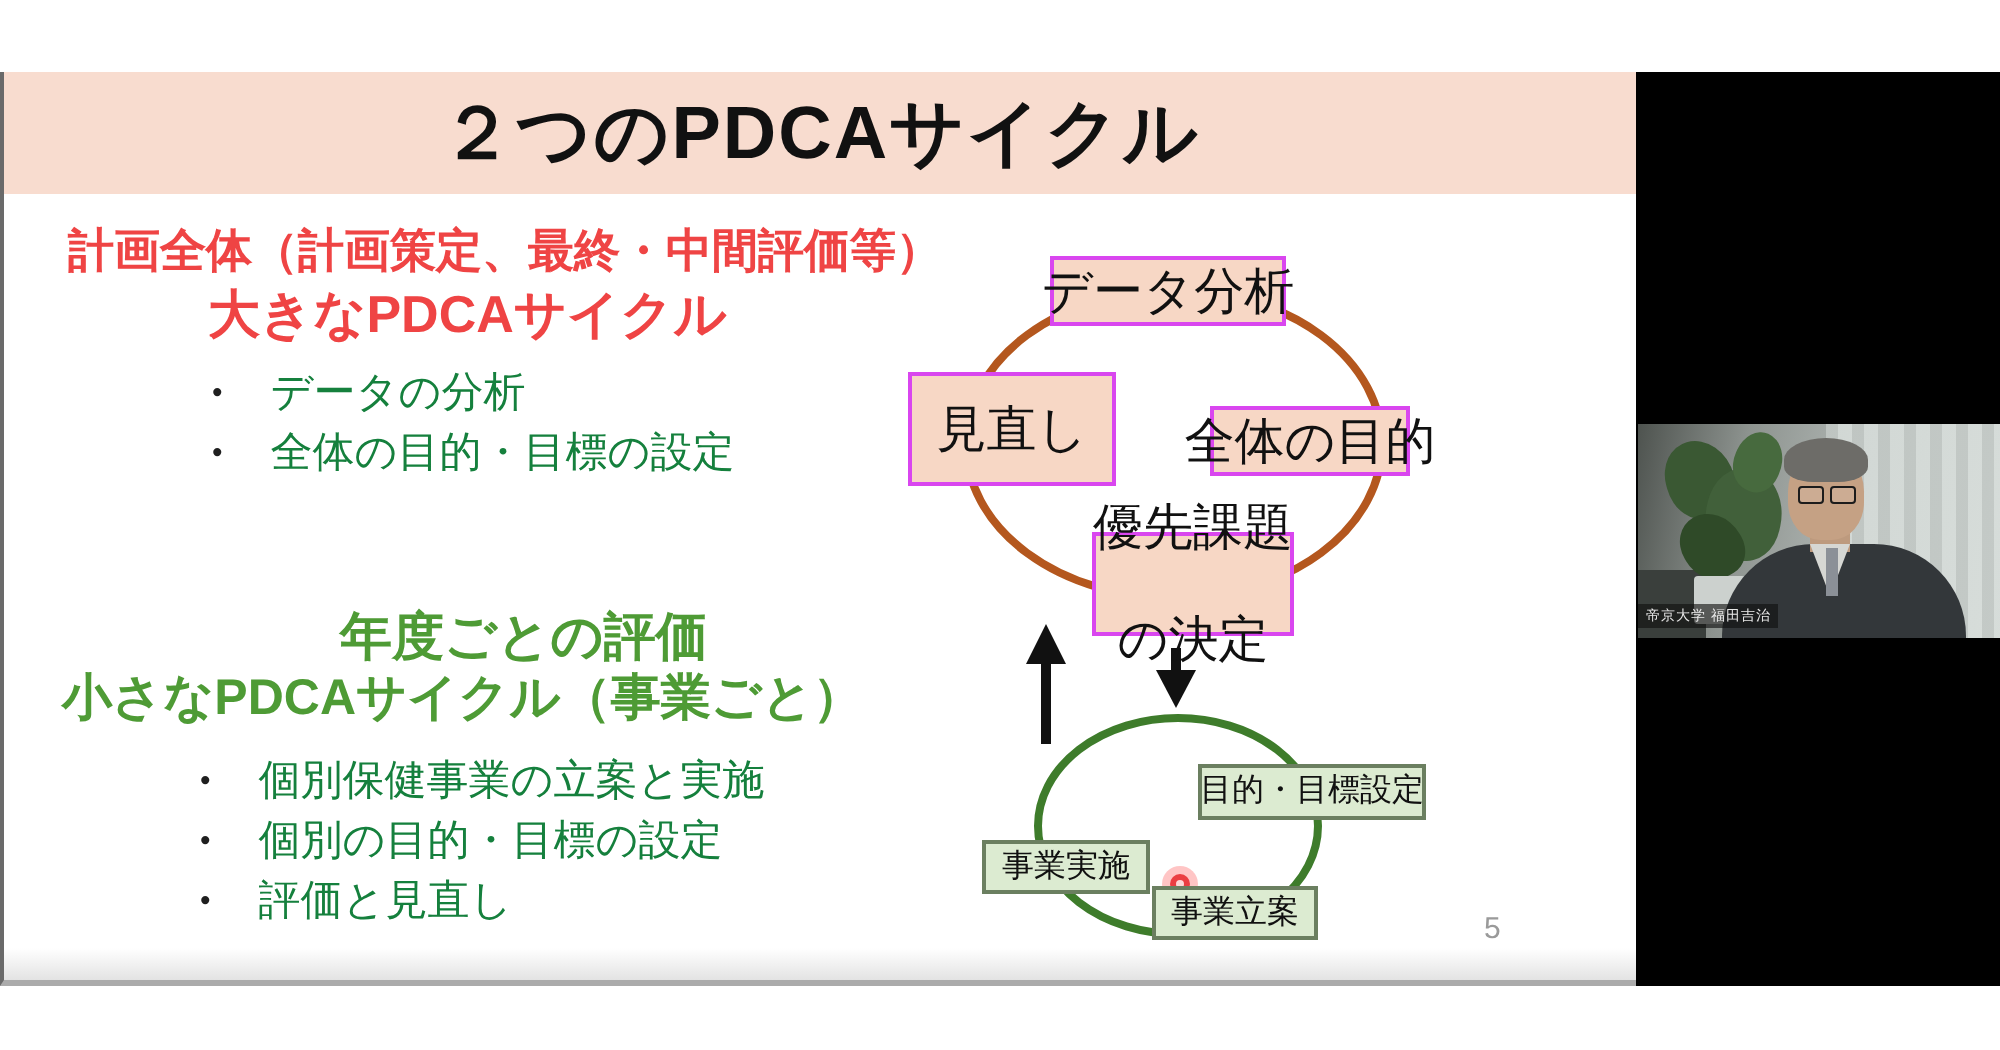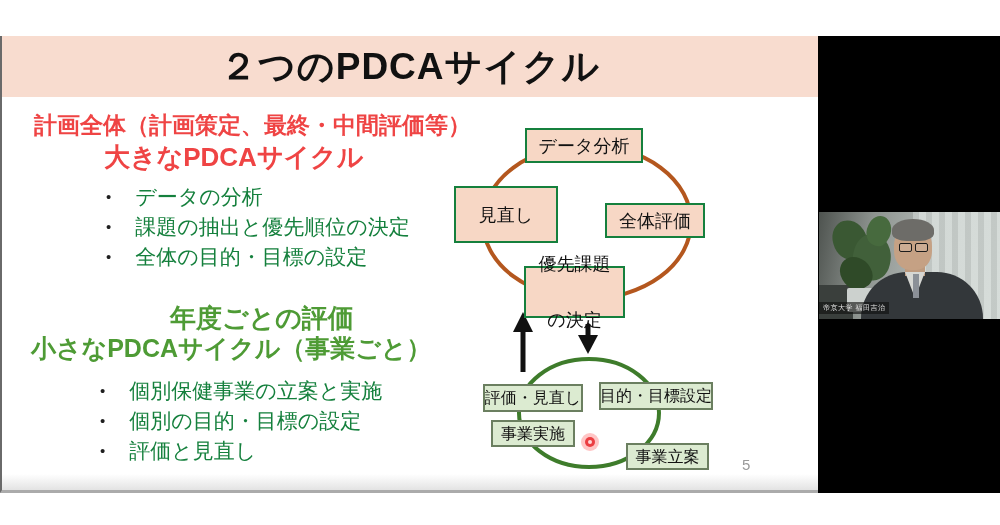--- a/index.html
+++ b/index.html
@@ -25,21 +25,21 @@
   .h-green{position:absolute;color:#4e9b35;font-weight:800;white-space:nowrap;}
   .bullets{position:absolute;margin:0;padding:0;list-style:none;color:#15803d;
     font-size:21px;line-height:30px;white-space:nowrap;}
   .bullets li::before{content:"•";font-size:15px;margin-right:24px;vertical-align:2px;color:#1f1f1f;}
   
   .diagram-svg{position:absolute;left:0;top:0;width:818px;height:457px;}
   .dbox{
     position:absolute;box-sizing:border-box;display:flex;flex-direction:column;
     align-items:center;justify-content:center;color:#111;text-align:center;white-space:nowrap;
   }
-  .dbox.pink{background:#f7d7c5;border:2px solid #15803d;font-size:18px;line-height:24px;font-weight:500;}
+  .dbox.pink{background:#f7d7c5;border:2px solid #d946ef;font-size:25px;line-height:24px;font-weight:500;}
   .dbox.green{background:#dcebd1;border:2px solid #6b7f60;font-size:16px;line-height:20px;font-weight:500;}
   .pagenum{position:absolute;left:740px;top:420px;font-size:15px;color:#9a9a9a;}
   
   .right-panel{position:absolute;left:818px;top:0;width:182px;height:457px;background:#000;}
   .webcam{
     position:absolute;left:1px;top:176px;width:181px;height:107px;overflow:hidden;
     background:linear-gradient(100deg,#4e534f 0%,#8d938f 28%,#adb3b0 55%,#c9cfcc 100%);
   }
   .curtain{position:absolute;right:0;top:0;width:48%;height:100%;opacity:.85;
     background:repeating-linear-gradient(90deg,#c3c9c6 0 6px,#d9dfdc 6px 13px);}
@@ -74,21 +74,20 @@
 
     <div class="banner">
       <div class="title">２つのPDCAサイクル</div>
     </div>
 
     <div class="h-orange" style="left:32px;top:74px;font-size:23px;">計画全体（計画策定、最終・中間評価等）</div>
     <div class="h-orange" style="left:102px;top:104px;font-size:26px;">大きなPDCAサイクル</div>
 
     <ul class="bullets" style="left:104px;top:146px;">
       <li>データの分析</li>
-      <li>課題の抽出と優先順位の決定</li>
       <li>全体の目的・目標の設定</li>
     </ul>
 
     <div class="h-green" style="left:168px;top:265px;font-size:26px;">年度ごとの評価</div>
     <div class="h-green" style="left:29px;top:296px;font-size:25px;">小さなPDCAサイクル（事業ごと）</div>
 
     <ul class="bullets" style="left:98px;top:340px;">
       <li>個別保健事業の立案と実施</li>
       <li>個別の目的・目標の設定</li>
       <li>評価と見直し</li>
@@ -112,37 +111,34 @@
       </g>
     </svg>
 
     <div class="dbox pink" style="left:523px;top:92px;width:118px;height:35px;">
       <span>データ分析</span>
     </div>
     <div class="dbox pink" style="left:452px;top:150px;width:104px;height:57px;">
       <span>見直し</span>
     </div>
     <div class="dbox pink" style="left:603px;top:167px;width:100px;height:35px;">
-      <span>全体評価</span>
+      <span>全体の目的</span>
     </div>
-    <div class="dbox pink" style="left:522px;top:230px;width:101px;height:52px;gap:32px;">
+    <div class="dbox pink" style="left:544px;top:230px;width:101px;height:52px;gap:32px;">
       <span>優先課題</span>
       <span>の決定</span>
     </div>
 
-    <div class="dbox green" style="left:481px;top:348px;width:100px;height:28px;">
-      <span>評価・見直し</span>
-    </div>
     <div class="dbox green" style="left:597px;top:346px;width:114px;height:28px;">
       <span>目的・目標設定</span>
     </div>
     <div class="dbox green" style="left:489px;top:384px;width:84px;height:27px;">
       <span>事業実施</span>
     </div>
-    <div class="dbox green" style="left:624px;top:407px;width:83px;height:27px;">
+    <div class="dbox green" style="left:574px;top:407px;width:83px;height:27px;">
       <span>事業立案</span>
     </div>
 
     <div class="pagenum">5</div>
     <div class="slide-fade"></div>
   </div>
 
   <div class="right-panel">
     <div class="webcam">
       <div class="curtain"></div>

